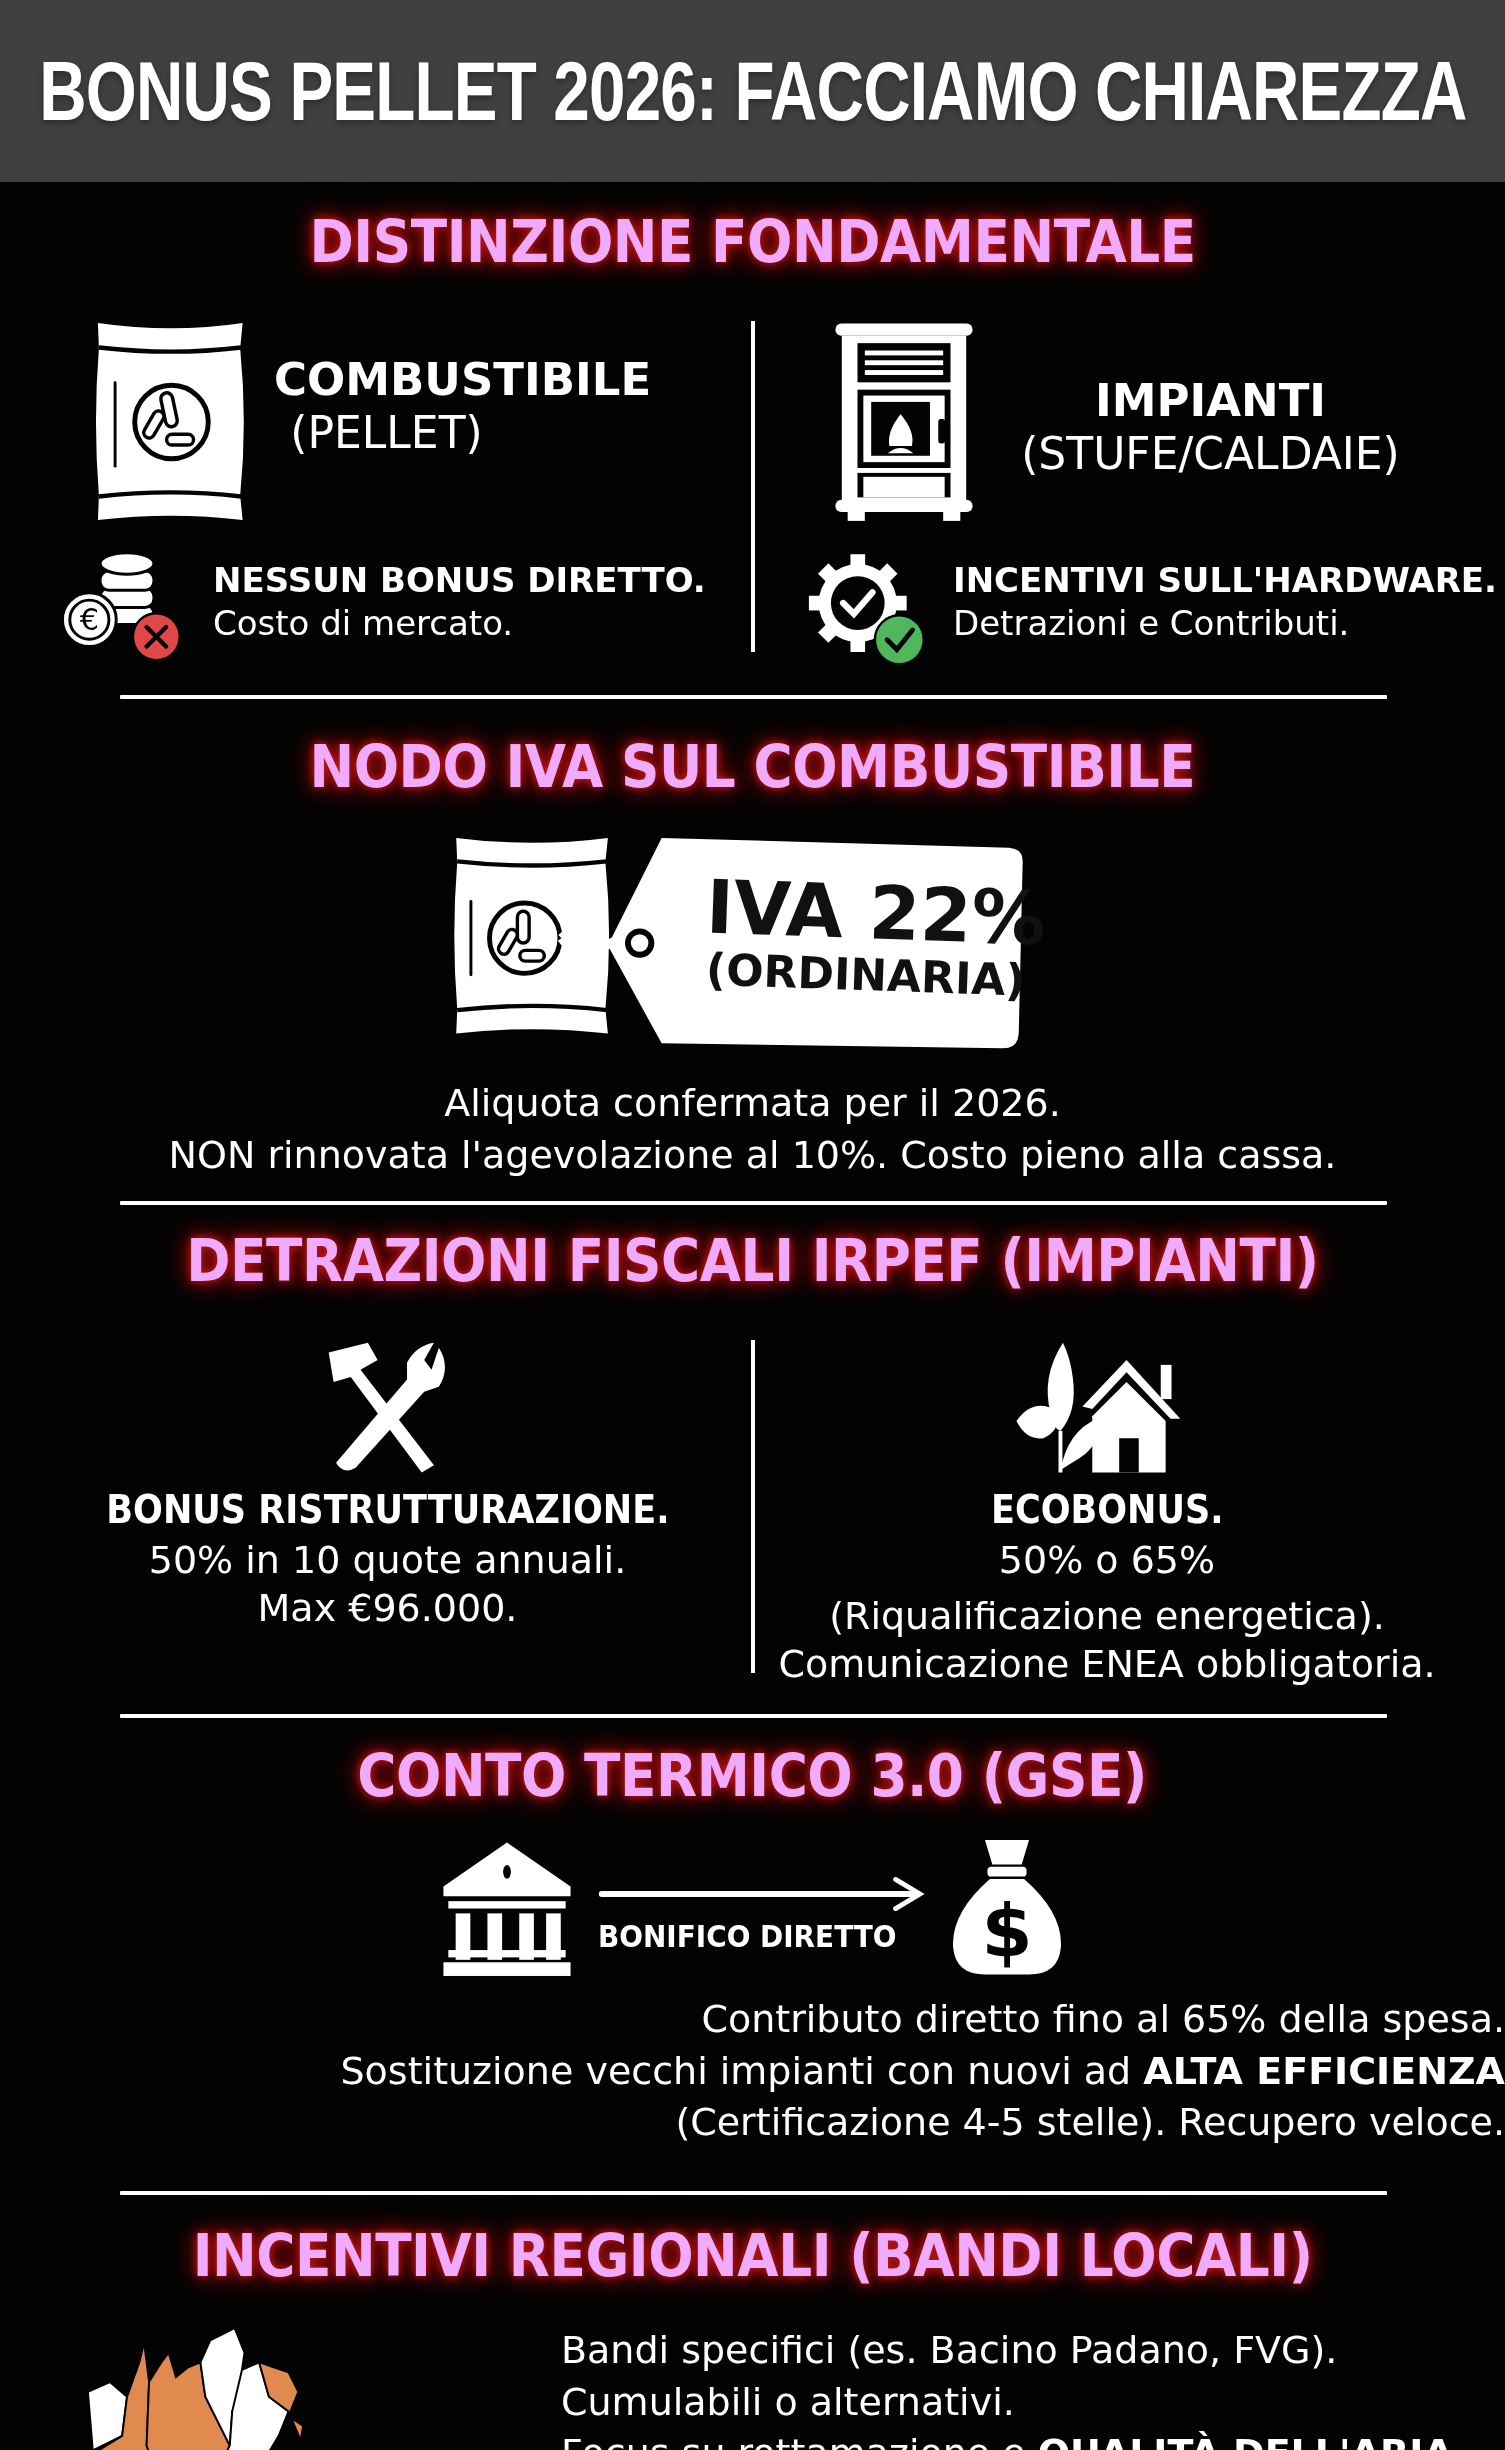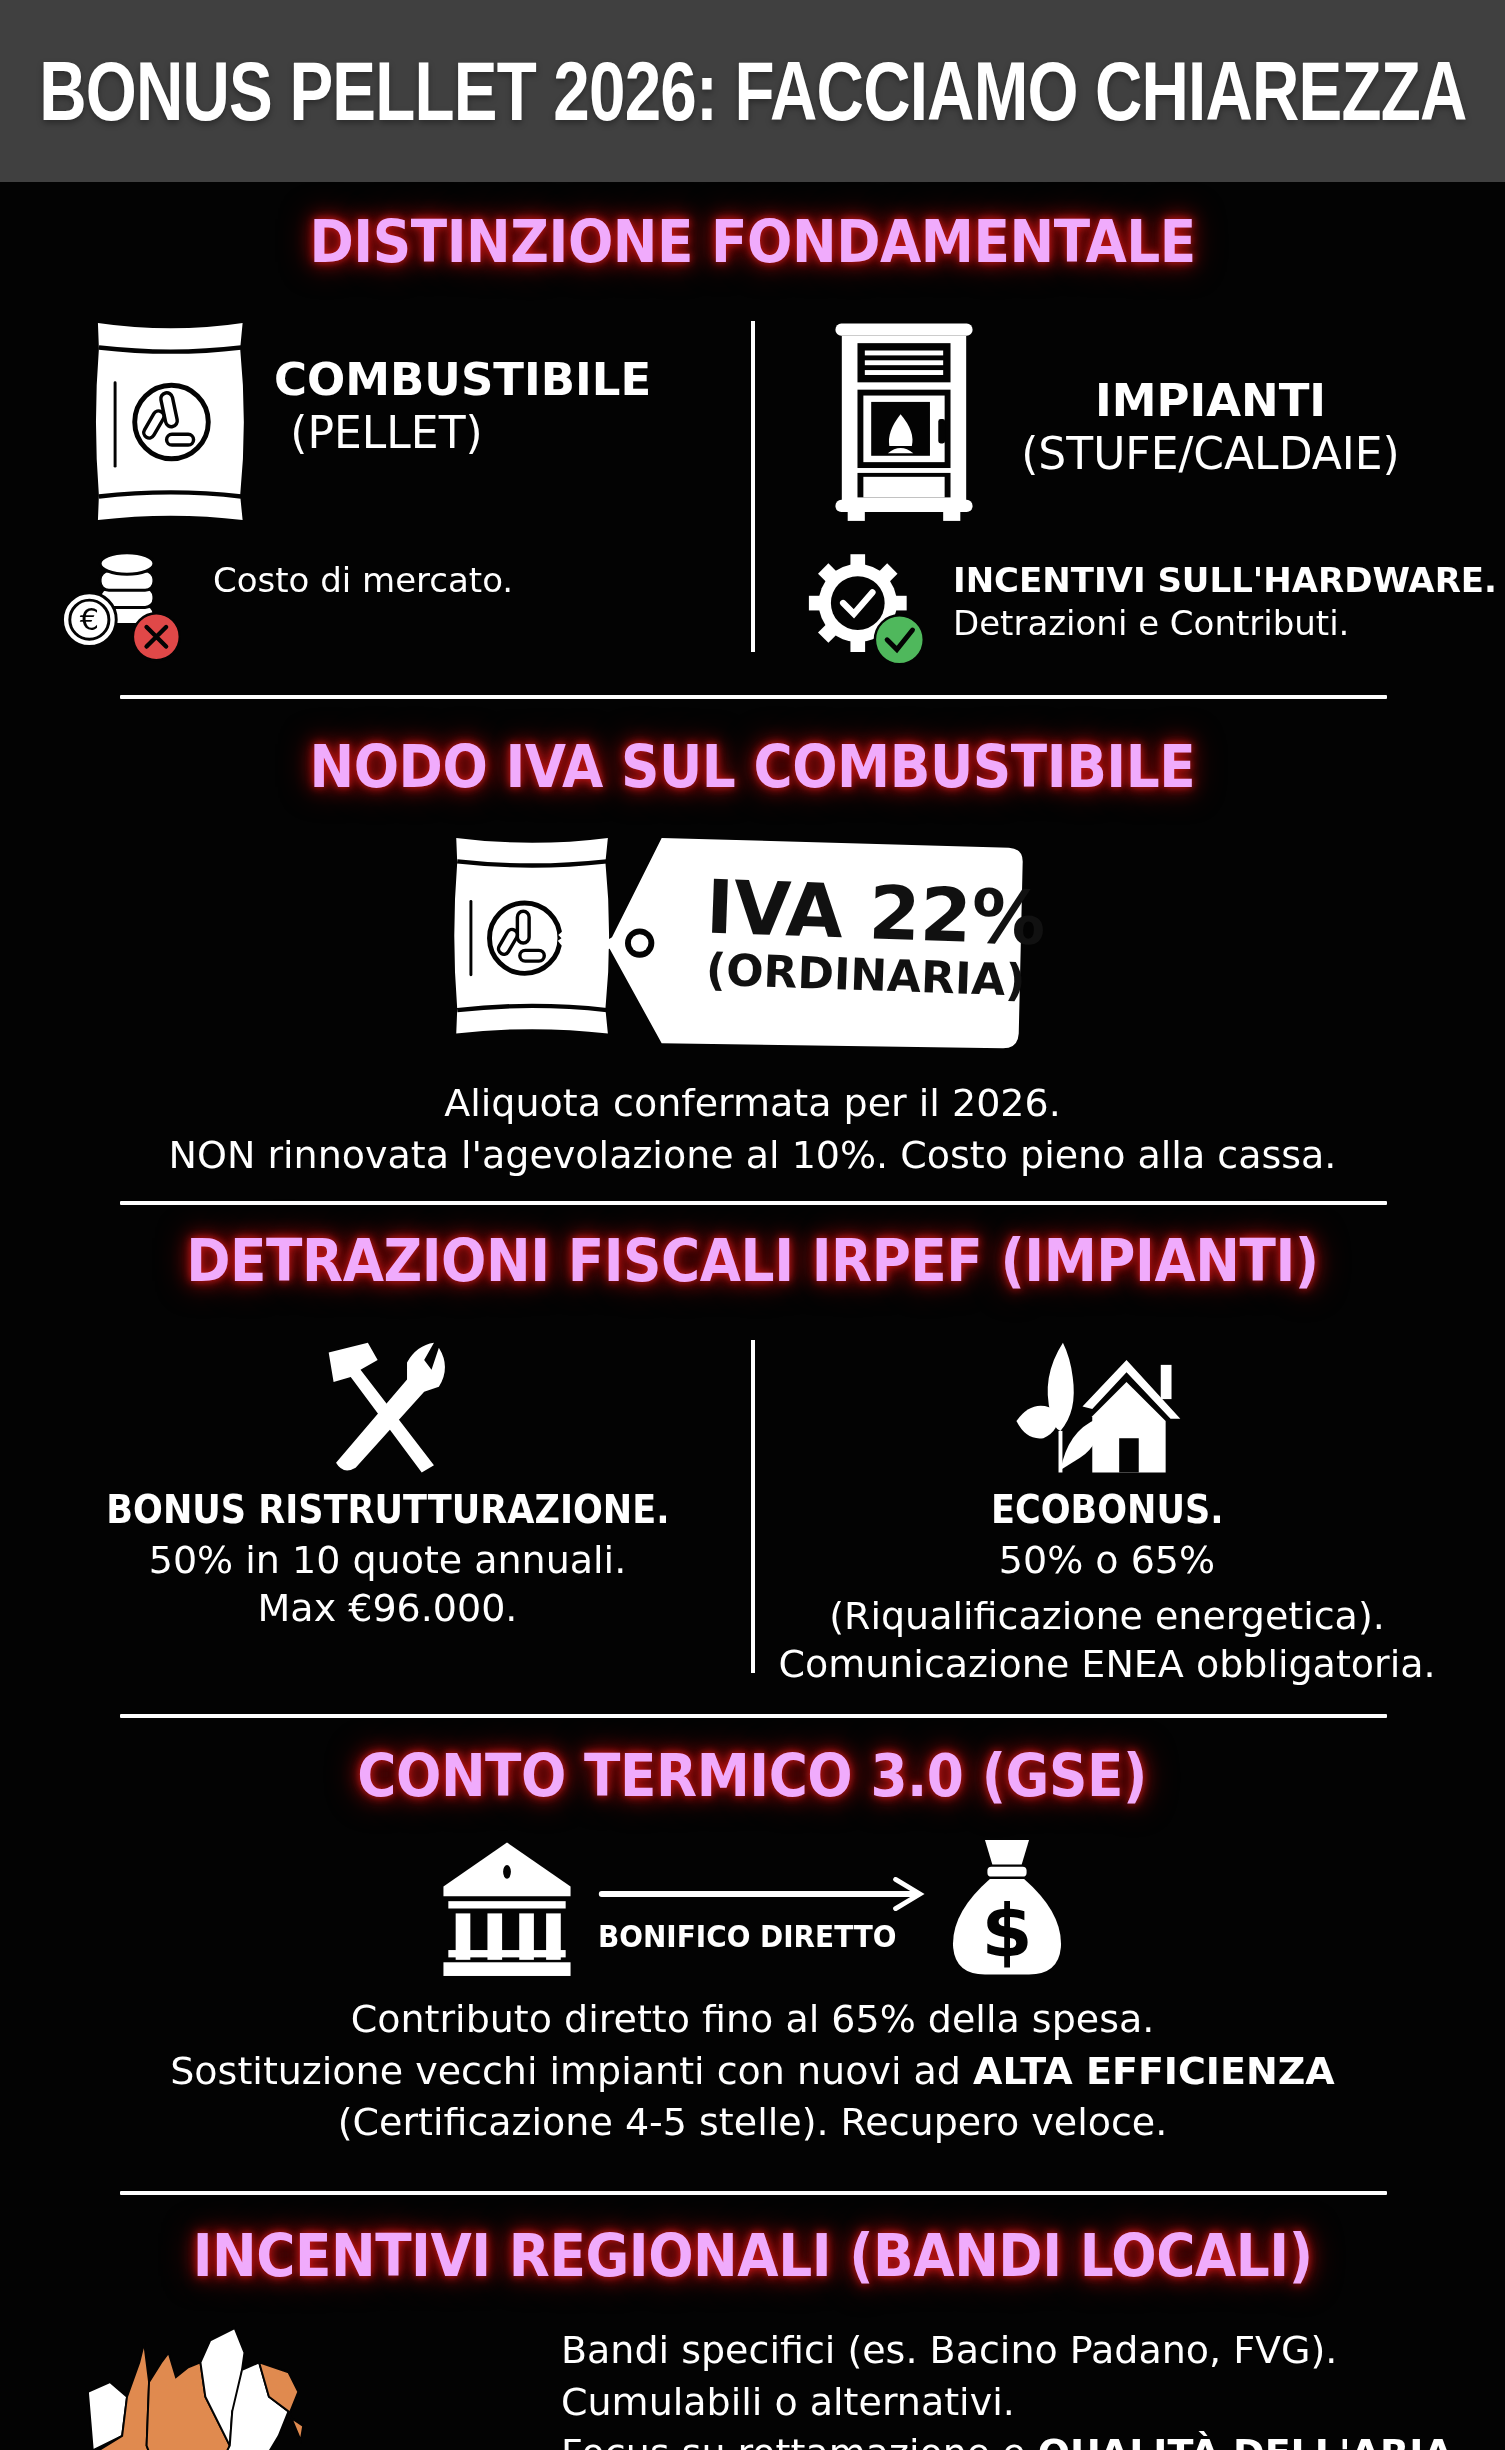--- a/index.html
+++ b/index.html
@@ -63,20 +63,21 @@
     <rect x="80" y="50" width="110" height="40" rx="18"></rect>
     <ellipse cx="135" cy="35" rx="55" ry="22"></ellipse>
     <circle cx="58" cy="150" r="55"></circle>
   </g>
   <circle cx="58" cy="150" r="40" fill="none" stroke="#030303" stroke-width="6"></circle>
   <text x="58" y="172" text-anchor="middle" font-size="62" font-family="DejaVu Sans, sans-serif" fill="#030303">€</text>
   <circle cx="195" cy="185" r="48" fill="#e04848" stroke="#030303" stroke-width="5"></circle>
   <path d="M175 165 L215 205 M215 165 L175 205" stroke="#030303" stroke-width="9" stroke-linecap="round"></path>
 </svg>
 <div class="abs" style="left:213px; top:559px;">
+  <div class="bold-line txt">NESSUN BONUS DIRETTO.</div>
   <div class="norm-line txt">Costo di mercato.</div>
 </div>
 
 <div class="abs vr" style="left:751px; top:321px; height:331px;"></div>
 
 <svg class="abs" style="left:833px; top:321px;" width="142" height="201" viewBox="0 0 290 410">
   <rect x="5" y="5" width="280" height="25" rx="12" fill="#fff"></rect>
   <rect x="18" y="30" width="254" height="340" fill="#fff"></rect>
   <rect x="50" y="45" width="190" height="80" fill="#030303"></rect>
   <rect x="65" y="60" width="160" height="10" fill="#fff"></rect>
@@ -213,21 +214,21 @@
 <div class="abs" style="left:598px; top:1918px; font-weight:700; font-size:31px; white-space:nowrap;"><span class="cond">BONIFICO DIRETTO</span></div>
 <svg class="abs" style="left:948px; top:1835px;" width="118" height="142" viewBox="0 0 240 290">
   <g fill="#fff">
     <path d="M75 10 L165 10 L150 60 L90 60 Z"></path>
     <rect x="80" y="65" width="80" height="20" rx="8"></rect>
     <path d="M85 90 L155 90 Q235 160 230 230 Q225 285 165 285 L75 285 Q15 285 10 230 Q5 160 85 90 Z"></path>
   </g>
   <text x="120" y="250" text-anchor="middle" font-size="150" font-weight="700" font-family="DejaVu Sans, sans-serif" fill="#030303">$</text>
 </svg>
 
-<div class="abs center" style="left:0; top:1994px; width:1505px;">
+<div class="abs center" style="left:0; top:1994px; width:1505px;text-align:right;">
   <div class="body-text txt">Contributo diretto fino al 65% della spesa.</div>
   <div class="body-text txt"><span>Sostituzione vecchi impianti con nuovi ad </span><b>ALTA EFFICIENZA</b></div>
   <div class="body-text txt">(Certificazione 4-5 stelle). Recupero veloce.</div>
 </div>
 
 <div class="abs hr" style="top:2191px;"></div>
 
 <div class="abs sec-title" style="top:2222px;text-align:center;"><span>INCENTIVI REGIONALI (BANDI LOCALI)</span></div>
 
 <svg class="abs" style="left:83px; top:2323px;" width="274" height="255" viewBox="0 0 560 520">

